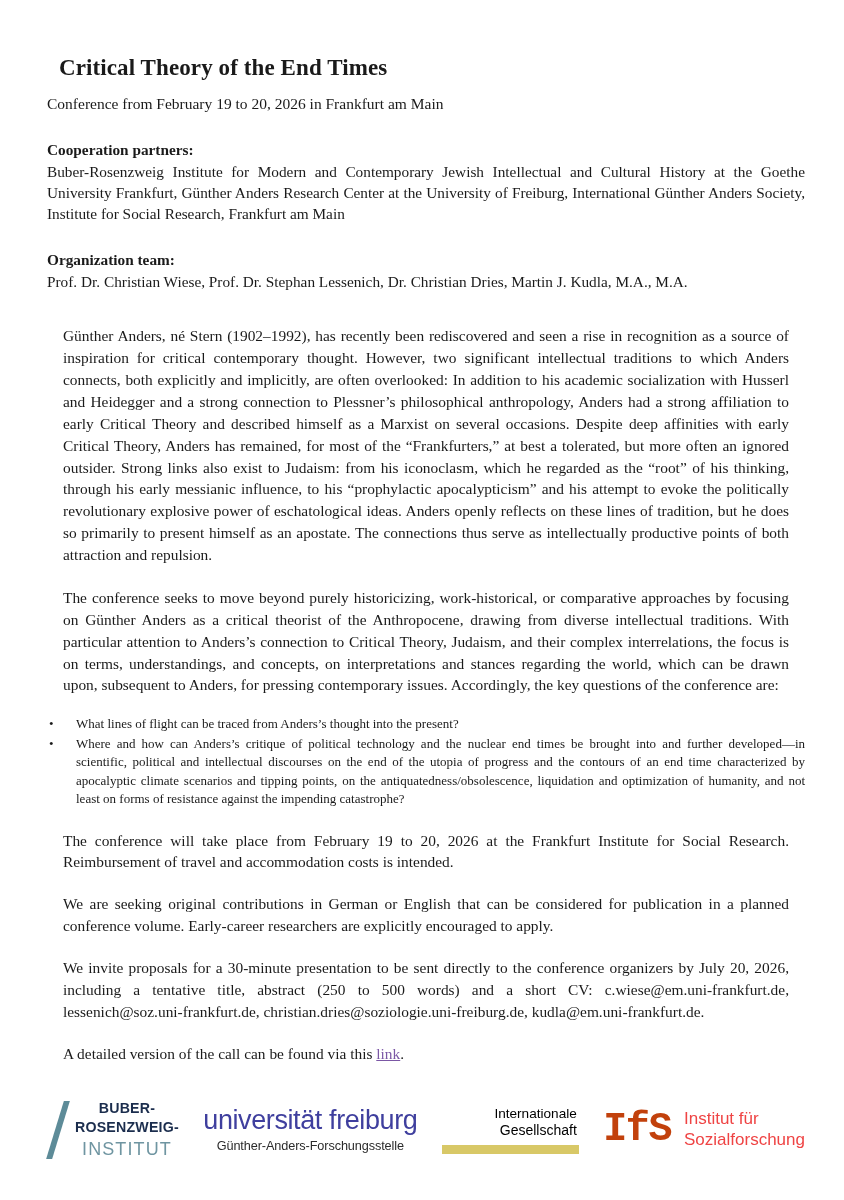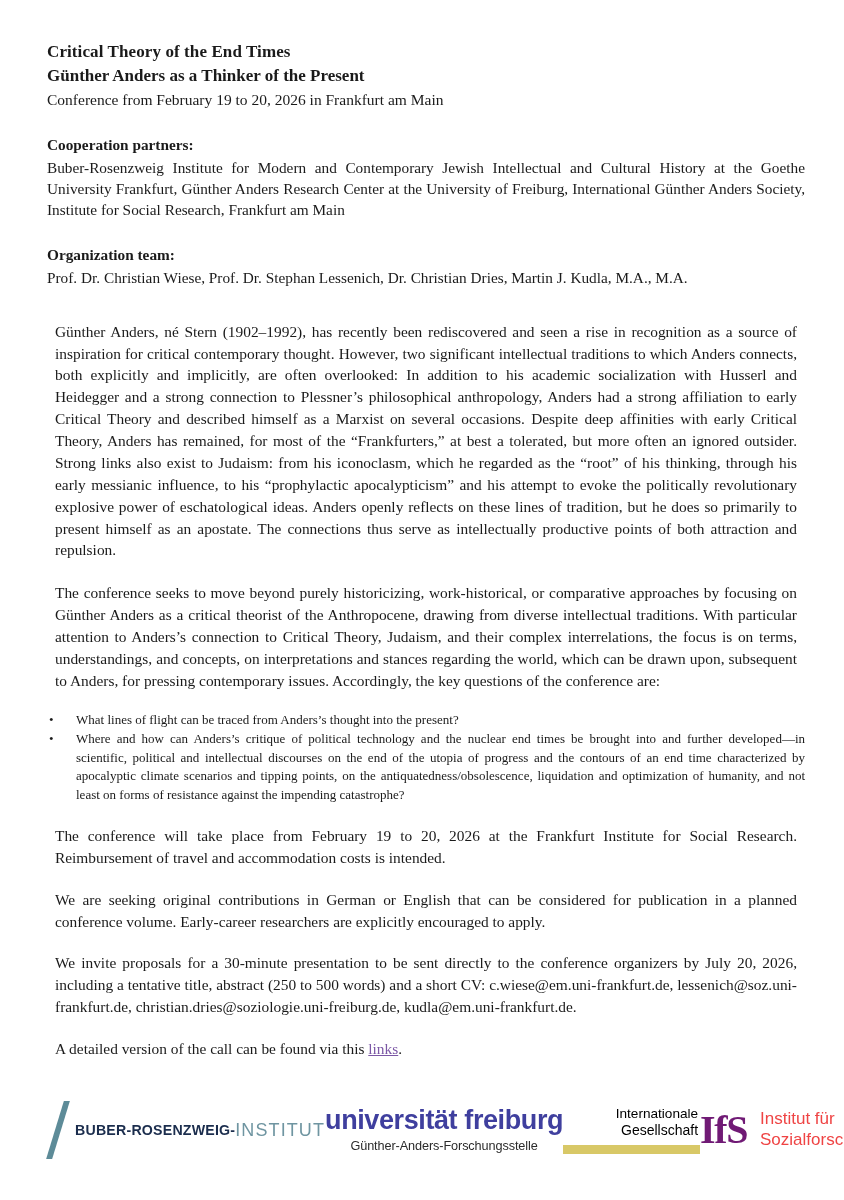--- a/index.html
+++ b/index.html
@@ -20,25 +20,25 @@
     height: 1200px;
     background: #ffffff;
     box-sizing: border-box;
     padding: 41px 39px 0 47px;
   }
   .doc {
     width: 758px;
   }
   
   .title-main {
-    font-size: 17px;
+    font-size: 23px;
     font-weight: bold;
     line-height: 1.28;
     letter-spacing: 0.1px;
-    margin: 0;
+    margin: 12px;
   }
   .title-sub {
     font-size: 17px;
     font-weight: bold;
     line-height: 1.3;
     margin: 2px 0 0 0;
   }
   .title-meta {
     font-size: 15.5px;
     line-height: 1.3;
@@ -61,21 +61,21 @@
     margin: 1px 0 0 0;
     hyphens: manual;
   }
   .section--org { }
 
   
   .para {
     font-size: 15.4px;
     line-height: 1.42;
     text-align: justify;
-    margin: 8px;
+    margin: 16px;
     hyphens: manual;
   }
   .para--first { margin-top: 33px; }
   .para--gap   { margin-top: 21px; }
   .para--gap-s { margin-top: 20px; }
 
   
   .bullets {
     margin: 19px 0 0 0;
     padding: 0;
@@ -124,21 +124,21 @@
     align-items: center;
     flex: none;
   }
 
   
   .logo-buber {
     position: relative;
     padding-left: 28px;
     height: 62px;
     display: flex;
-    flex-direction: row;
+    flex-direction: column;
     justify-content: space-between;
   }
   .buber-slash {
     position: absolute;
     left: 8px;
     top: 2px;
     width: 6px;
     height: 58px;
     background: #5d8b98;
     transform: skewX(-17deg);
@@ -170,21 +170,20 @@
     height: 62px;
     justify-content: center;
   }
   .freiburg-main {
     font-family: "Liberation Sans", sans-serif;
     font-size: 27px;
     line-height: 1.05;
     color: #3f3f9e;
     letter-spacing: -0.4px;
     white-space: nowrap;
-    font-weight: bold;
   }
   .freiburg-sub {
     font-family: "Liberation Sans", sans-serif;
     font-size: 12.7px;
     line-height: 1.2;
     color: #2b2b2b;
     margin-top: 5px;
     letter-spacing: -0.1px;
     white-space: nowrap;
   }
@@ -231,44 +230,43 @@
     align-self: flex-start;
   }
 
   
   .logo-ifs {
     display: flex;
     align-items: center;
     height: 62px;
   }
   .ifs-mark {
-    font-family: Liberation Serif, serif;
+    font-family: Liberation Mono, monospace;
     font-weight: bold;
     font-size: 40px;
     line-height: 1;
-    color: #701a75;
+    color: #c2410c;
     letter-spacing: -1.4px;
   }
   .ifs-text {
     font-family: "Liberation Sans", sans-serif;
     font-size: 17px;
     line-height: 1.22;
     color: #ef4444;
     margin-left: 13px;
     white-space: nowrap;
   }
 </style>
 </head>
 <body>
 
 <div class="page">
   <div class="doc">
 
     <h1 class="title-main">Critical Theory of the End Times</h1>
-    <h2 class="title-sub">Günther Anders as a Thinker of the Present</h2>
     <p class="title-meta">Conference from February 19 to 20, 2026 in Frankfurt am Main</p>
 
     <div class="section">
       <p class="section-label">Cooperation partners:</p>
       <p class="section-body">Buber-Rosenzweig Institute for Modern and Contemporary Jewish Intellectual and Cultural History at the Goethe University Frankfurt, Günther Anders Research Center at the University of Freiburg, International Günther Anders Society, Institute for Social Research, Frankfurt am Main</p>
     </div>
 
     <div class="section section--org">
       <p class="section-label">Organization team:</p>
       <p class="section-body">Prof. Dr. Christian Wiese, Prof. Dr. Stephan Lessenich, Dr. Christian Dries, Martin J. Kudla, M.A., M.A.</p>
@@ -282,21 +280,21 @@
       <li class="bullet">What lines of flight can be traced from Anders’s thought into the present?</li>
       <li class="bullet bullet--just">Where and how can Anders’s critique of political technology and the nuclear end times be brought into and further developed—in scientific, political and intellectual discourses on the end of the utopia of progress and the contours of an end time characterized by apocalyptic climate scenarios and tipping points, on the antiquatedness/obsolescence, liquidation and optimization of humanity, and not least on forms of resistance against the impending catastrophe?</li>
     </ul>
 
     <p class="para para--gap">The conference will take place from February 19 to 20, 2026 at the Frankfurt Institute for Social Research. Reimbursement of travel and accommodation costs is intended.</p>
 
     <p class="para para--gap-s">We are seeking original contributions in German or English that can be considered for publication in a planned conference volume. Early-career researchers are explicitly encouraged to apply.</p>
 
     <p class="para para--gap-s">We invite proposals for a 30-minute presentation to be sent directly to the conference organizers by July 20, 2026, including a tentative title, abstract (250 to 500 words) and a short CV: c.wiese@em.uni-frankfurt.de, lessenich@soz.uni-frankfurt.de, christian.dries@soziologie.uni-freiburg.de, kudla@em.uni-frankfurt.de.</p>
 
-    <p class="para para--gap-s"><span>A detailed version of the call can be found via this </span><a class="link">links</a><span>.</span></p>
+    <p class="para para--gap-s"><span>A detailed version of the call can be found via this </span><a class="link">link</a><span>.</span></p>
 
   </div>
 
   <div class="logos">
 
     <div class="logo logo-buber">
       <span class="buber-slash"></span>
       <span class="buber-line">BUBER-</span>
       <span class="buber-line">ROSENZWEIG-</span>
       <span class="buber-inst">INSTITUT</span>

